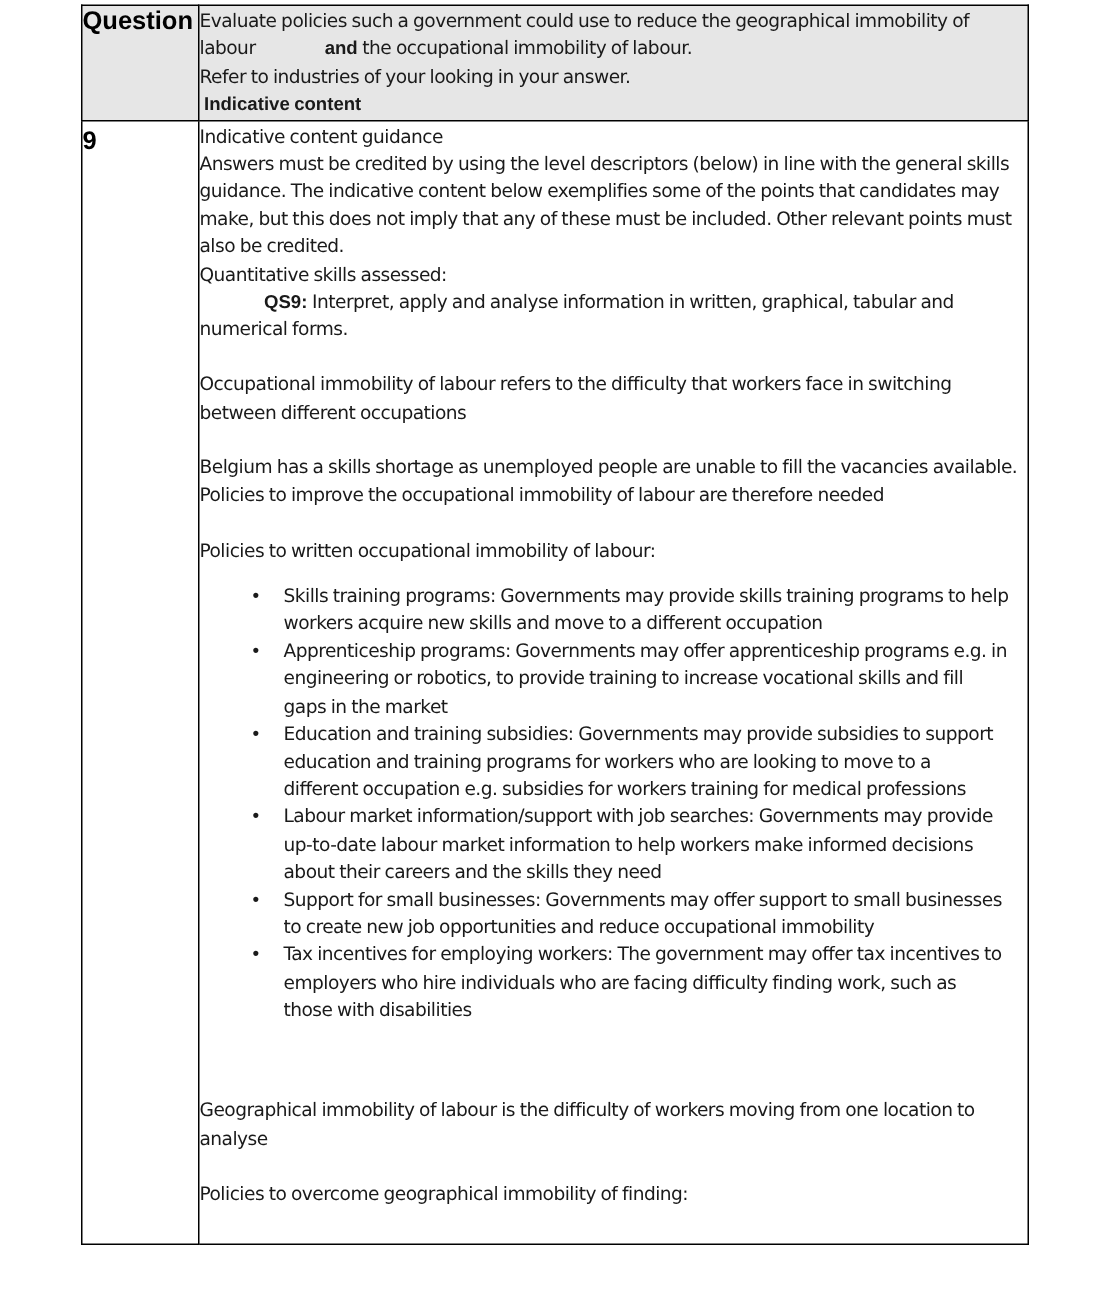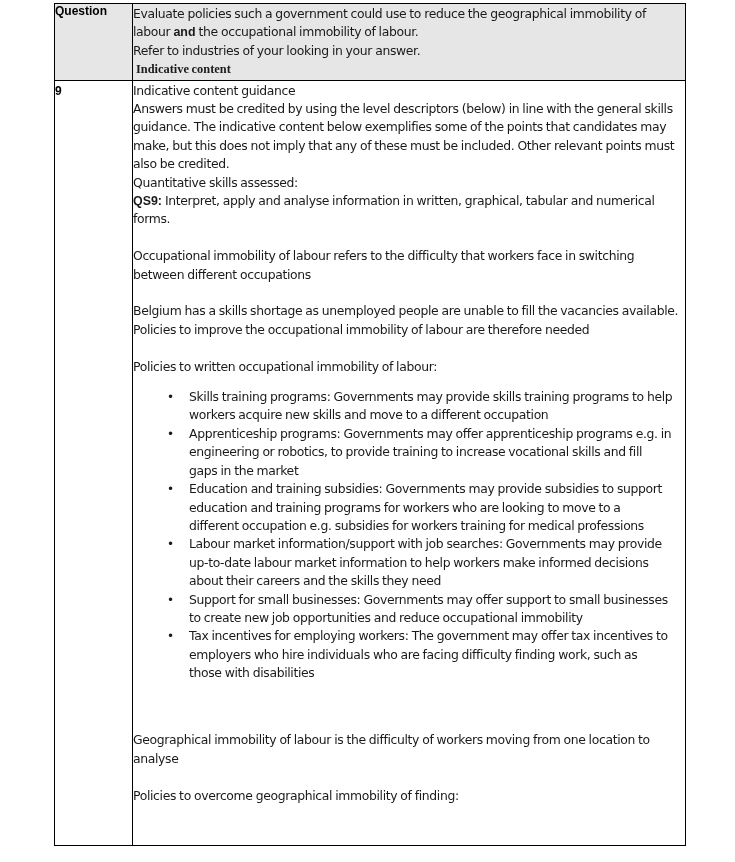--- a/index.html
+++ b/index.html
@@ -6,35 +6,35 @@
   body { width: 735px; height: 862px; overflow: hidden; position: relative; }
   .doc-table {
     position: absolute; left: 54px; top: 3px; width: 632px;
     border-collapse: collapse; table-layout: fixed;
     font-family: "DejaVu Sans", sans-serif; font-size: 12.4px; color: #1a1a1a;
   }
   .doc-table td { border: 1.3px solid #000; vertical-align: top; padding: 0; }
   .col-1 { width: 78px; }
   .header-row td { background: #e6e6e6; }
   .label-cell {
-    font-family: "Liberation Sans", sans-serif; font-weight: bold; font-size: 12px;
+    font-family: "Liberation Sans", sans-serif; font-weight: bold; font-size: 17px;
     padding: 1px 4px 0 5px; color: #000;
   }
   .content-cell { padding: 0 6px 0 6px; line-height: 18.4px; letter-spacing: -0.35px; word-spacing: -0.5px; }
   .header-row .content-cell { padding-top: 1px; padding-bottom: 1px; }
-  .bold-sans { font-family: "Liberation Sans", sans-serif; font-weight: bold; letter-spacing: 0; }
-  .heading { font-family: Liberation Serif, serif; font-weight: bold; padding-left: 3px; letter-spacing: 0; }
+  .bold-sans { font-family: "Liberation Sans", sans-serif; font-weight: bold; letter-spacing: 0; margin-left: 43px; }
+  .heading { font-family: Liberation Sans, sans-serif; font-weight: bold; padding-left: 3px; letter-spacing: 0; }
   .para { margin: 0; }
   .gap { height: 18.4px; }
   ul.bullets { margin: 12px; padding: 0 0 0 44px; list-style: none; }
   ul.bullets li { position: relative; }
   ul.bullets li::before {
     content: "\2022"; position: absolute; left: -22px; top: 0; font-size: 12px;
   }
-  .body-row .content-cell { padding-bottom: 22px; }
+  .body-row .content-cell { padding-bottom: 6px; }
   .label-cell.num { padding-top: 3px; }
   .body-row .content-cell { padding-top: 1px; }
 </style>
 </head>
 <body>
 
 <table class="doc-table">
   <colgroup>
     <col class="col-1">
     <col>

